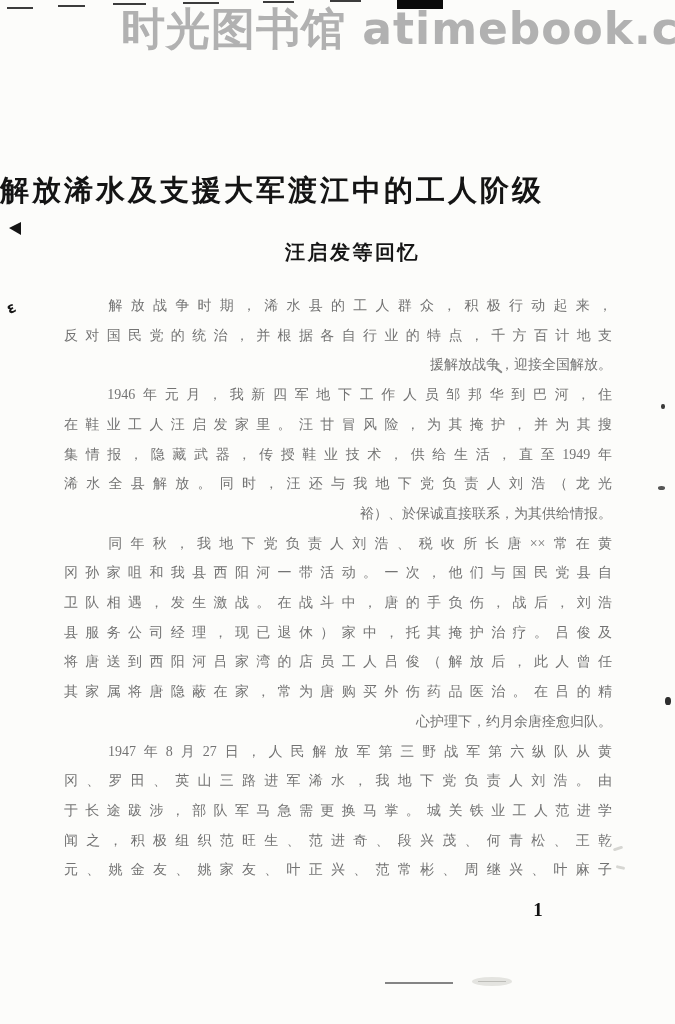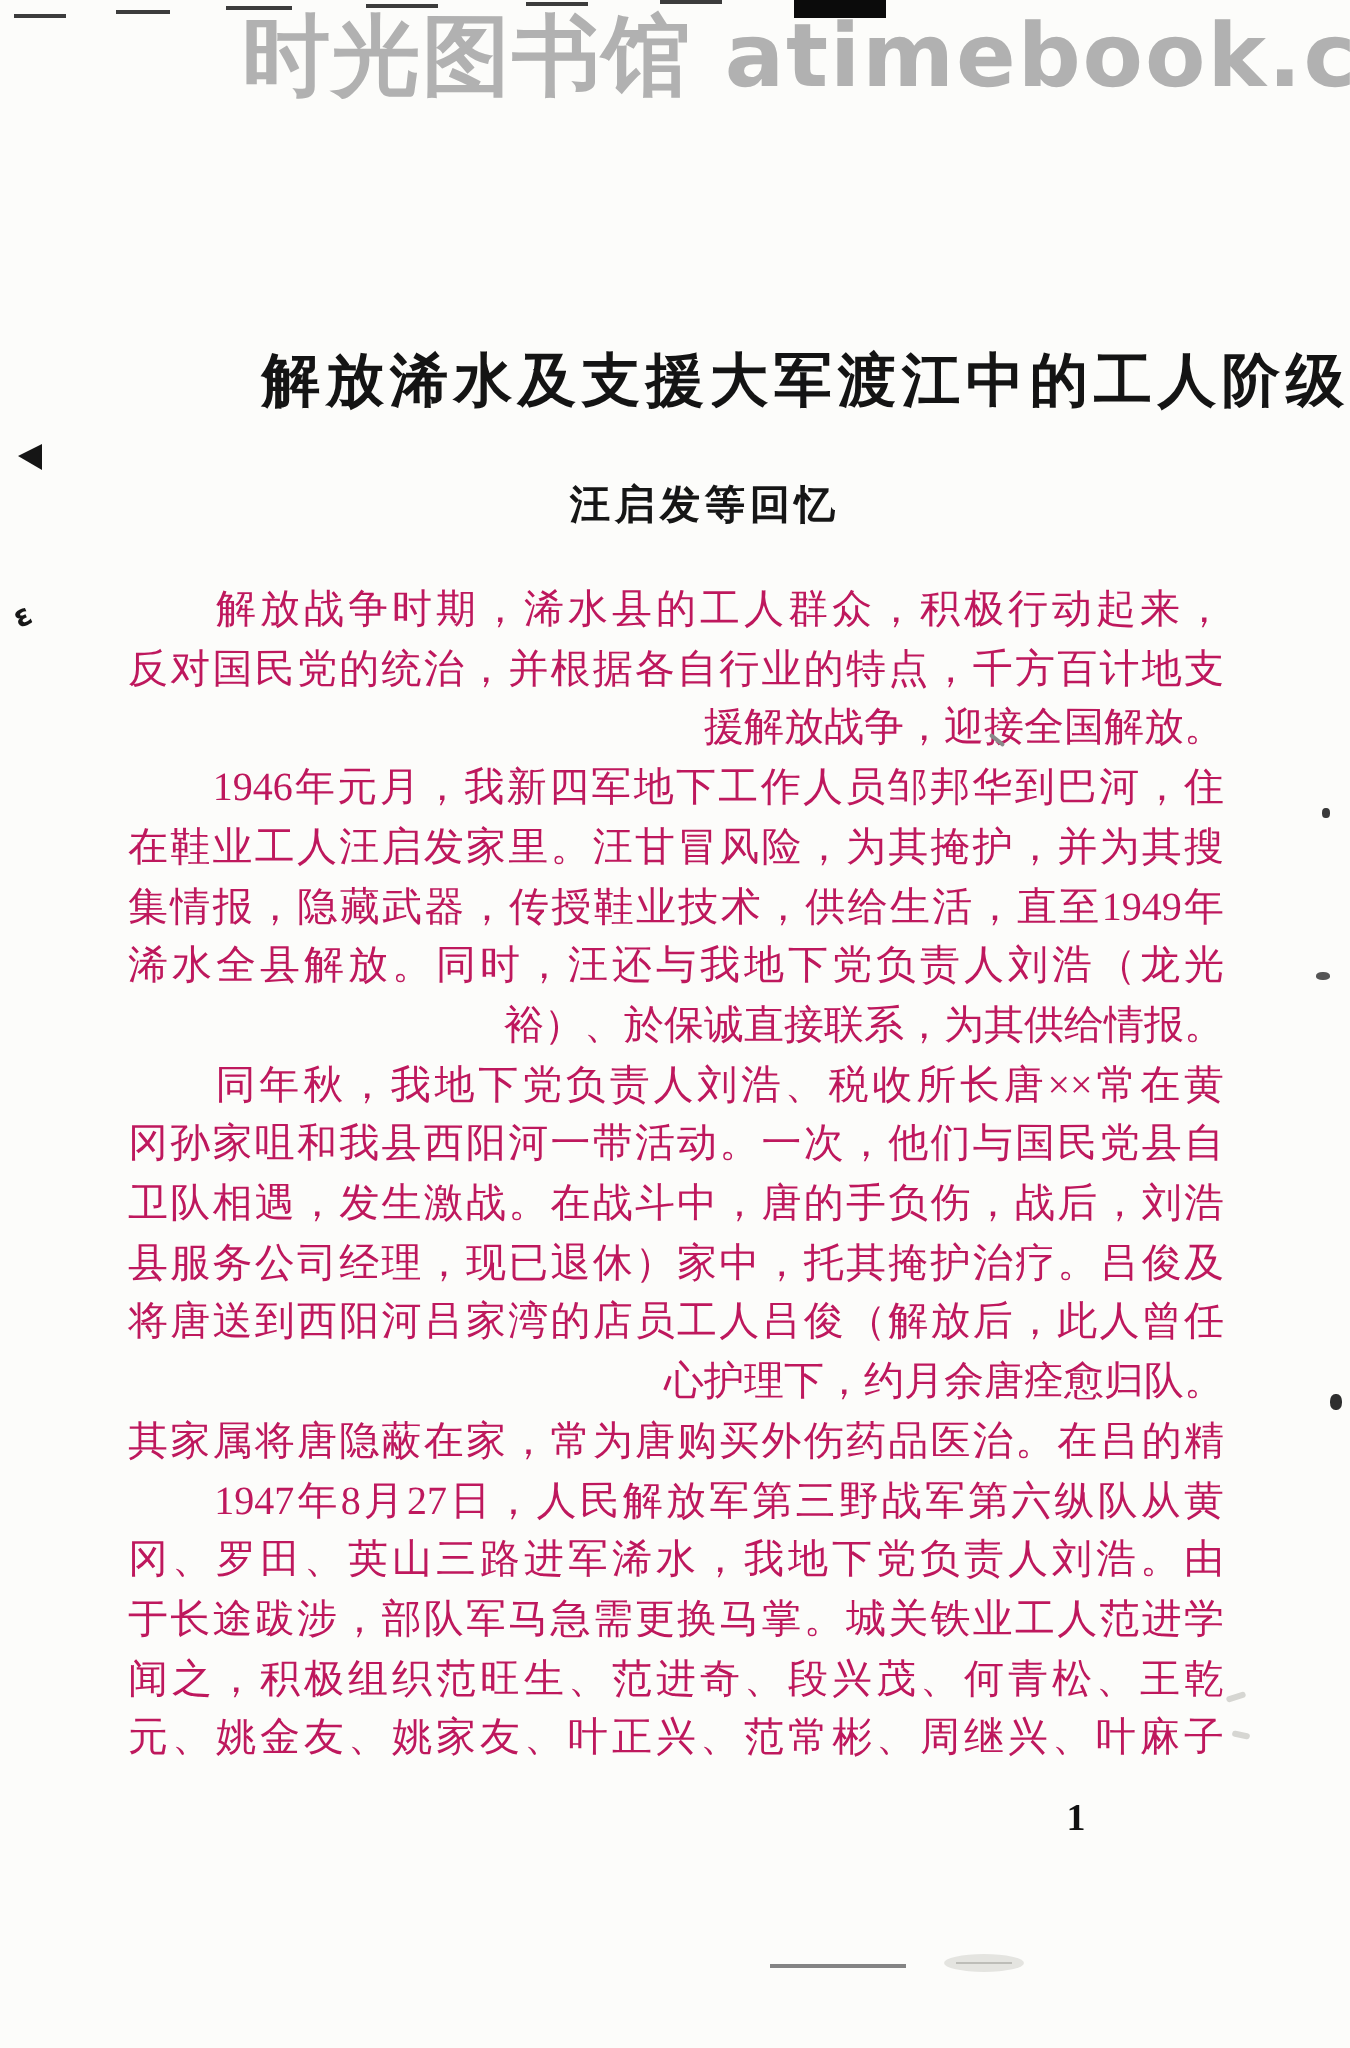--- a/index.html
+++ b/index.html
@@ -17,32 +17,32 @@
   
   .watermark{
     position:absolute;left:121px;top:5px;
     font-family:"DejaVu Sans","Liberation Sans",sans-serif;
     font-weight:bold;font-size:44px;line-height:1.1;
     color:#b1b1b1;letter-spacing:1px;white-space:nowrap;
   }
   
   .title{
     position:absolute;left:0;top:171px;width:675px;
-    text-align:right;font-weight:bold;font-size:29px;
+    text-align:left;font-weight:bold;font-size:29px;
     letter-spacing:3px;color:#141414;white-space:nowrap;
   }
   .byline{
     position:absolute;left:0;top:239px;width:675px;
     text-align:center;font-weight:bold;font-size:20px;
     letter-spacing:2.5px;color:#161616;padding-left:15px;
   }
   
   .bodytext{
     position:absolute;left:64px;top:291px;width:548px;
-    font-size:20px;line-height:29.7px;color:#be185d;
+    font-size:14px;line-height:29.7px;color:#737373;
   }
   .bl{white-space:nowrap;}
   .bl.jl{white-space:normal;text-align:justify;text-align-last:justify;}
   .bl.pl{text-align:right;}
   
   .pagenum{
     position:absolute;left:526px;top:899px;width:24px;
     text-align:center;font-size:19px;font-weight:bold;color:#111;
   }
   
@@ -95,22 +95,22 @@
     <div class="bl jl">　　1946年元月，我新四军地下工作人员邹邦华到巴河，住</div>
     <div class="bl jl">在鞋业工人汪启发家里。汪甘冒风险，为其掩护，并为其搜</div>
     <div class="bl jl">集情报，隐藏武器，传授鞋业技术，供给生活，直至1949年</div>
     <div class="bl jl">浠水全县解放。同时，汪还与我地下党负责人刘浩（龙光</div>
     <div class="bl pl">裕）、於保诚直接联系，为其供给情报。</div>
     <div class="bl jl">　　同年秋，我地下党负责人刘浩、税收所长唐××常在黄</div>
     <div class="bl jl">冈孙家咀和我县西阳河一带活动。一次，他们与国民党县自</div>
     <div class="bl jl">卫队相遇，发生激战。在战斗中，唐的手负伤，战后，刘浩</div>
     <div class="bl jl">县服务公司经理，现已退休）家中，托其掩护治疗。吕俊及</div>
     <div class="bl jl">将唐送到西阳河吕家湾的店员工人吕俊（解放后，此人曾任</div>
+    <div class="bl jl">其家属将唐隐蔽在家，常为唐购买外伤药品医治。在吕的精</div>
     <div class="bl pl">心护理下，约月余唐痊愈归队。</div>
-    <div class="bl jl">其家属将唐隐蔽在家，常为唐购买外伤药品医治。在吕的精</div>
     <div class="bl jl">　　1947年8月27日，人民解放军第三野战军第六纵队从黄</div>
     <div class="bl jl">冈、罗田、英山三路进军浠水，我地下党负责人刘浩。由</div>
     <div class="bl jl">于长途跋涉，部队军马急需更换马掌。城关铁业工人范进学</div>
     <div class="bl jl">闻之，积极组织范旺生、范进奇、段兴茂、何青松、王乾</div>
     <div class="bl jl">元、姚金友、姚家友、叶正兴、范常彬、周继兴、叶麻子</div>
   </div>
 
   <div class="pagenum">1</div>
 
   <div class="mark arrowmark"></div>

